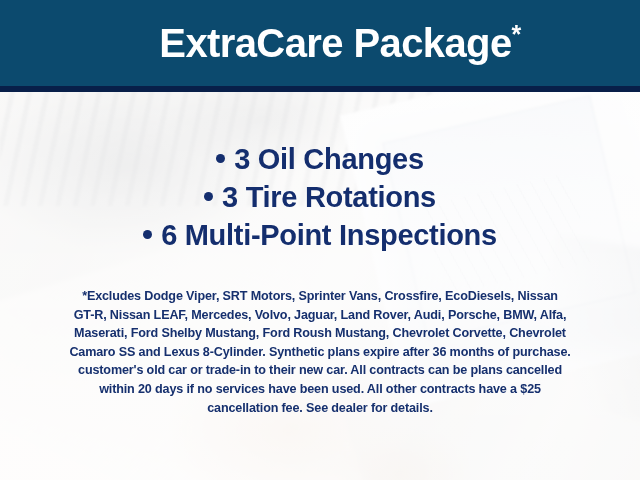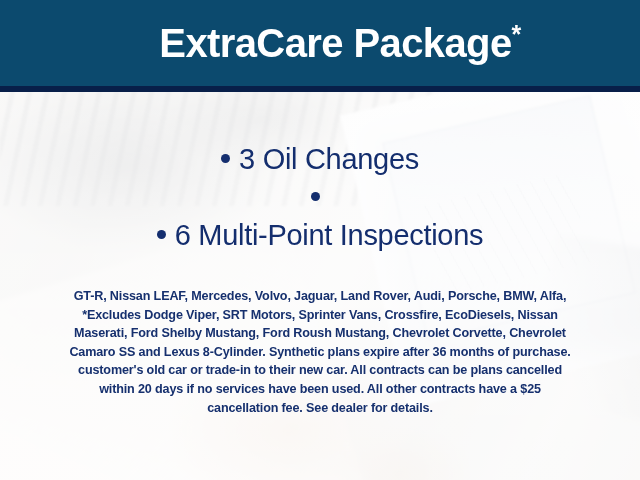--- a/index.html
+++ b/index.html
@@ -193,21 +193,21 @@
     left: 0;
     top: 140px;
     width: 640px;
     z-index: 6;
     text-align: center;
   }
   .bullet-row {
     display: block;
     color: #142e6e;
     font-size: 29px;
-    font-weight: normal;
+    font-weight: bold;
     letter-spacing: -0.3px;
     line-height: 38px;
     white-space: nowrap;
   }
   .bullet-row .dot {
     display: inline-block;
     width: 9px;
     height: 9px;
     border-radius: 50%;
     background: #142e6e;
@@ -256,27 +256,27 @@
 
   <div class="banner">
     <div class="banner-inner">
       <div class="banner-title"><span>ExtraCare Package</span><span class="star">*</span></div>
     </div>
     <div class="banner-edge"></div>
   </div>
 
   <div class="bullets">
     <span class="bullet-row"><span class="dot"></span><span>3 Oil Changes</span></span>
-    <span class="bullet-row"><span class="dot"></span></span>
+    <span class="bullet-row"><span class="dot"></span><span>3 Tire Rotations</span></span>
     <span class="bullet-row"><span class="dot"></span><span>6 Multi-Point Inspections</span></span>
   </div>
 
   <div class="fineprint">
+    <span class="fineprint-line">*Excludes Dodge Viper, SRT Motors, Sprinter Vans, Crossfire, EcoDiesels, Nissan</span>
     <span class="fineprint-line">GT-R, Nissan LEAF, Mercedes, Volvo, Jaguar, Land Rover, Audi, Porsche, BMW, Alfa,</span>
-    <span class="fineprint-line">*Excludes Dodge Viper, SRT Motors, Sprinter Vans, Crossfire, EcoDiesels, Nissan</span>
     <span class="fineprint-line">Maserati, Ford Shelby Mustang, Ford Roush Mustang, Chevrolet Corvette, Chevrolet</span>
     <span class="fineprint-line">Camaro SS and Lexus 8-Cylinder. Synthetic plans expire after 36 months of purchase.</span>
     <span class="fineprint-line">customer's old car or trade-in to their new car. All contracts can be plans cancelled</span>
     <span class="fineprint-line">within 20 days if no services have been used. All other contracts have a $25</span>
     <span class="fineprint-line">cancellation fee. See dealer for details.</span>
   </div>
 
 </div>
 
 </body></html>

